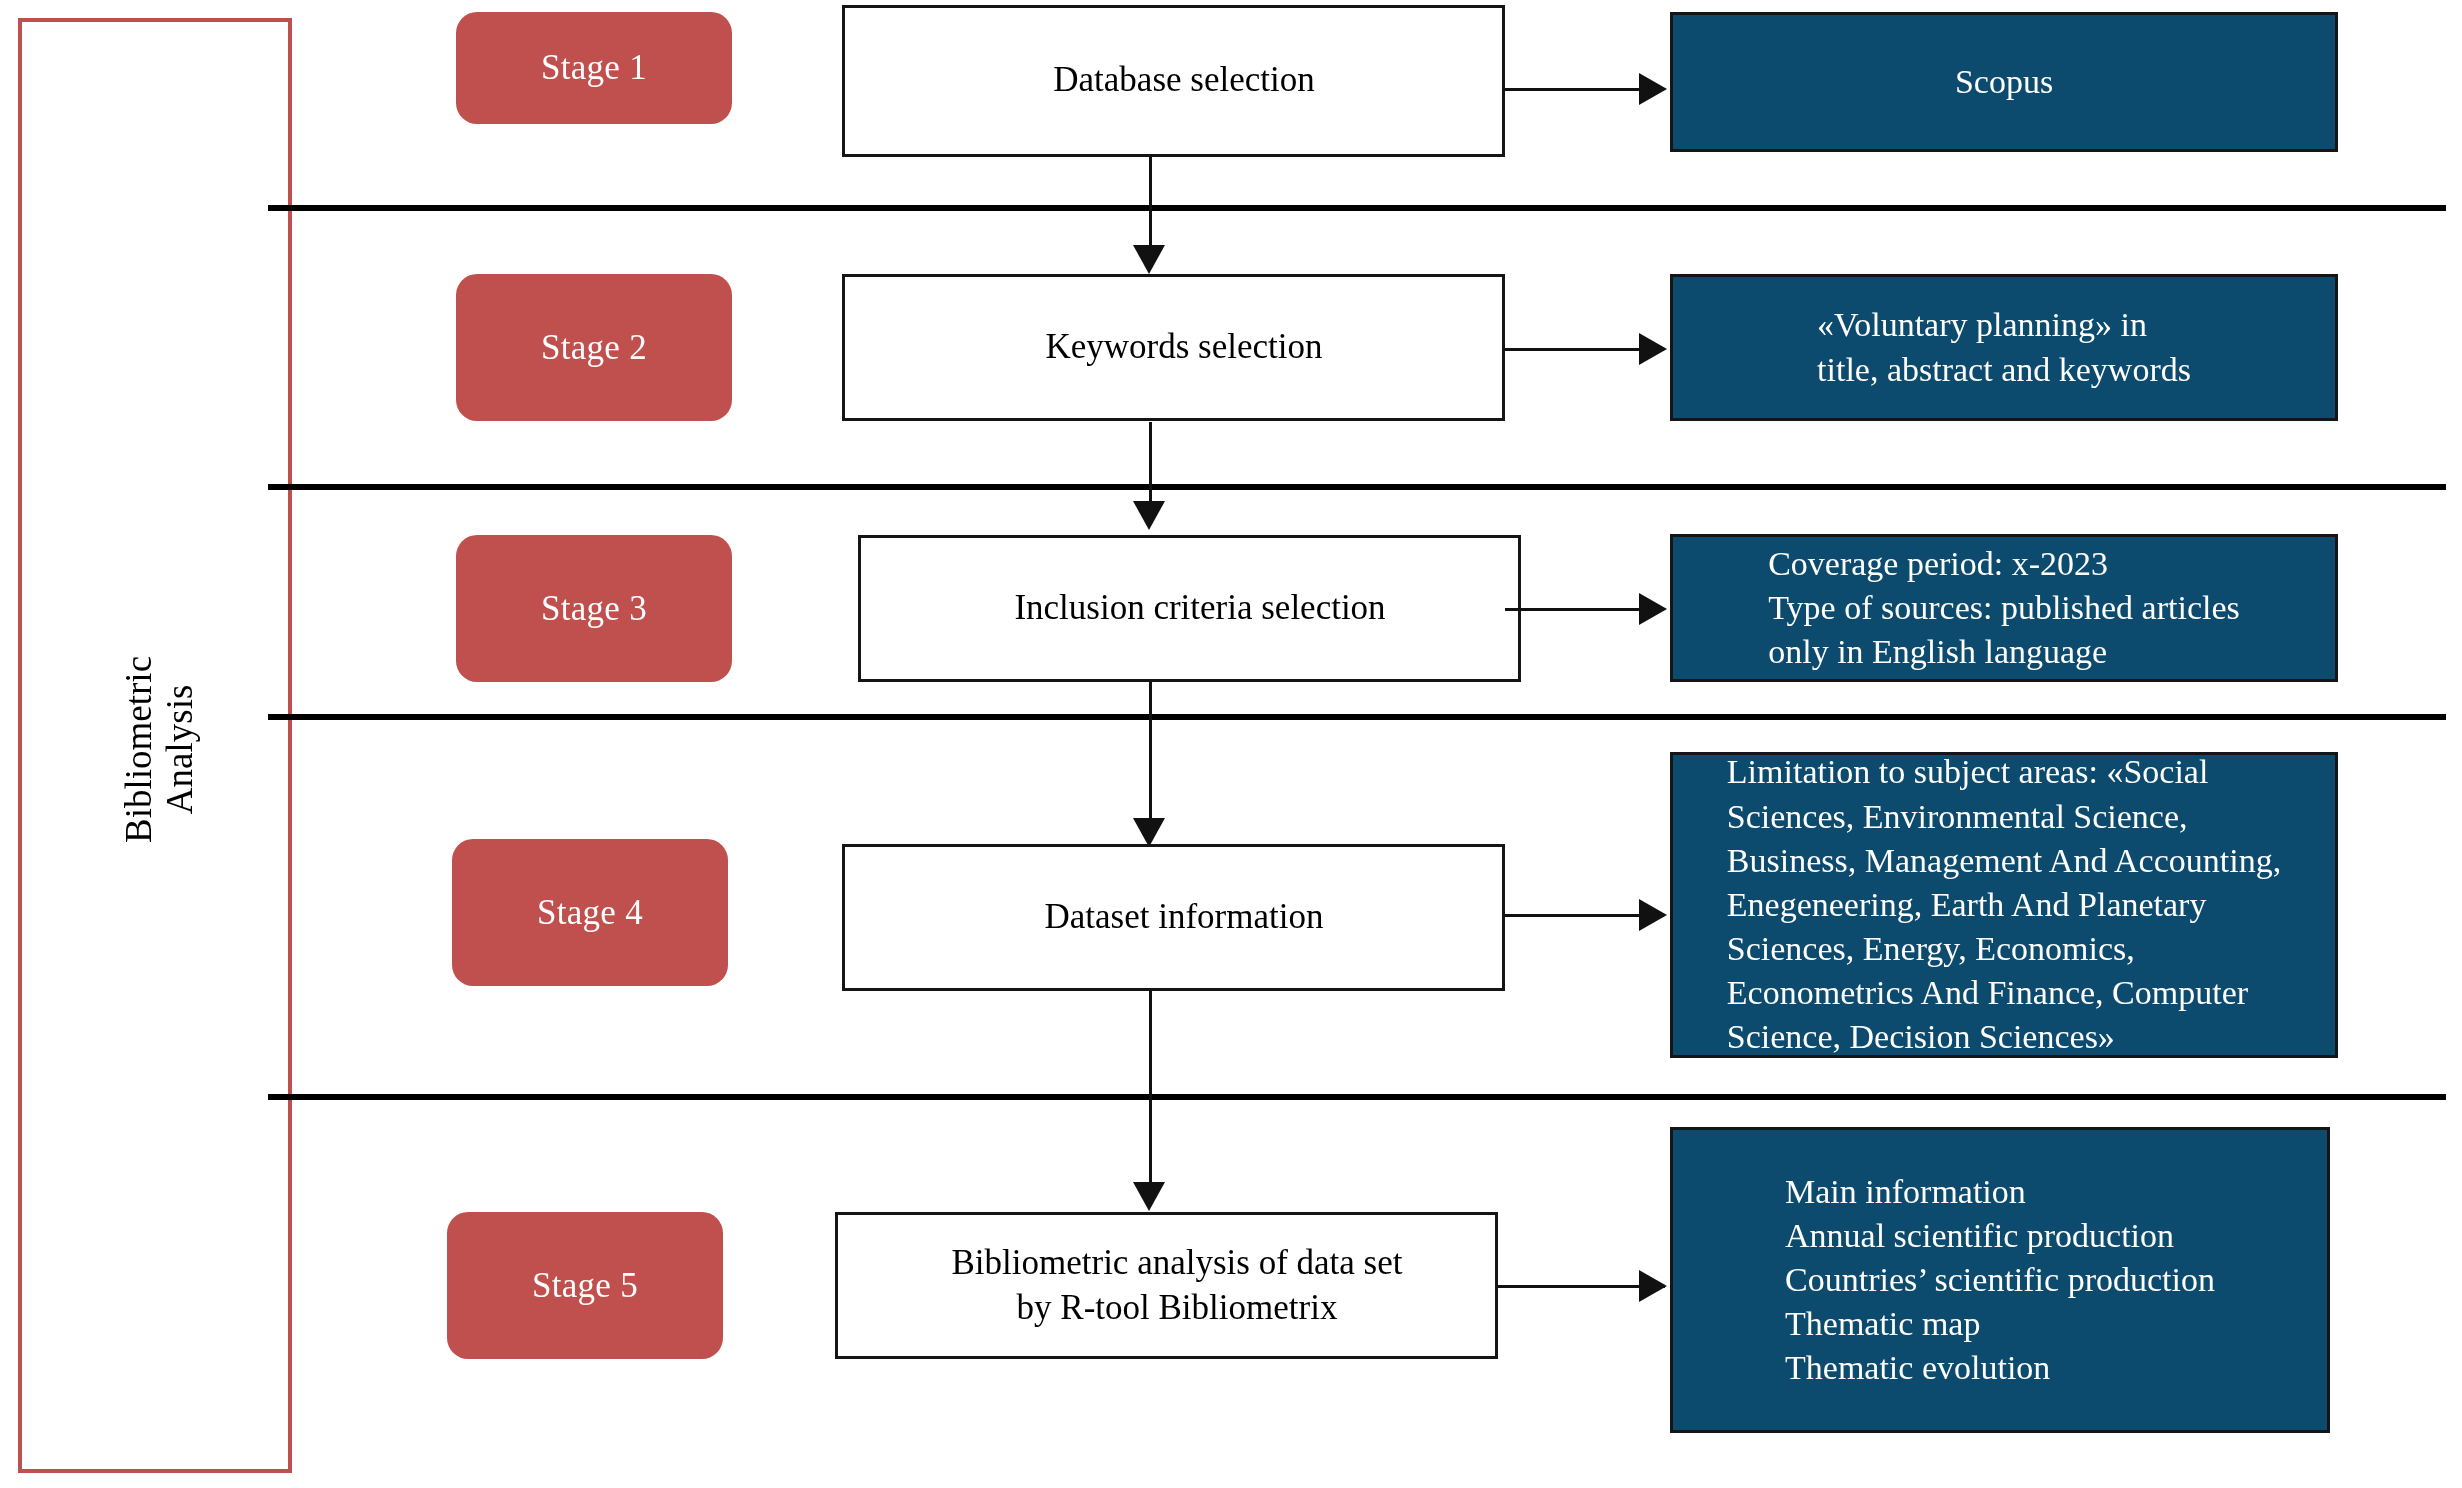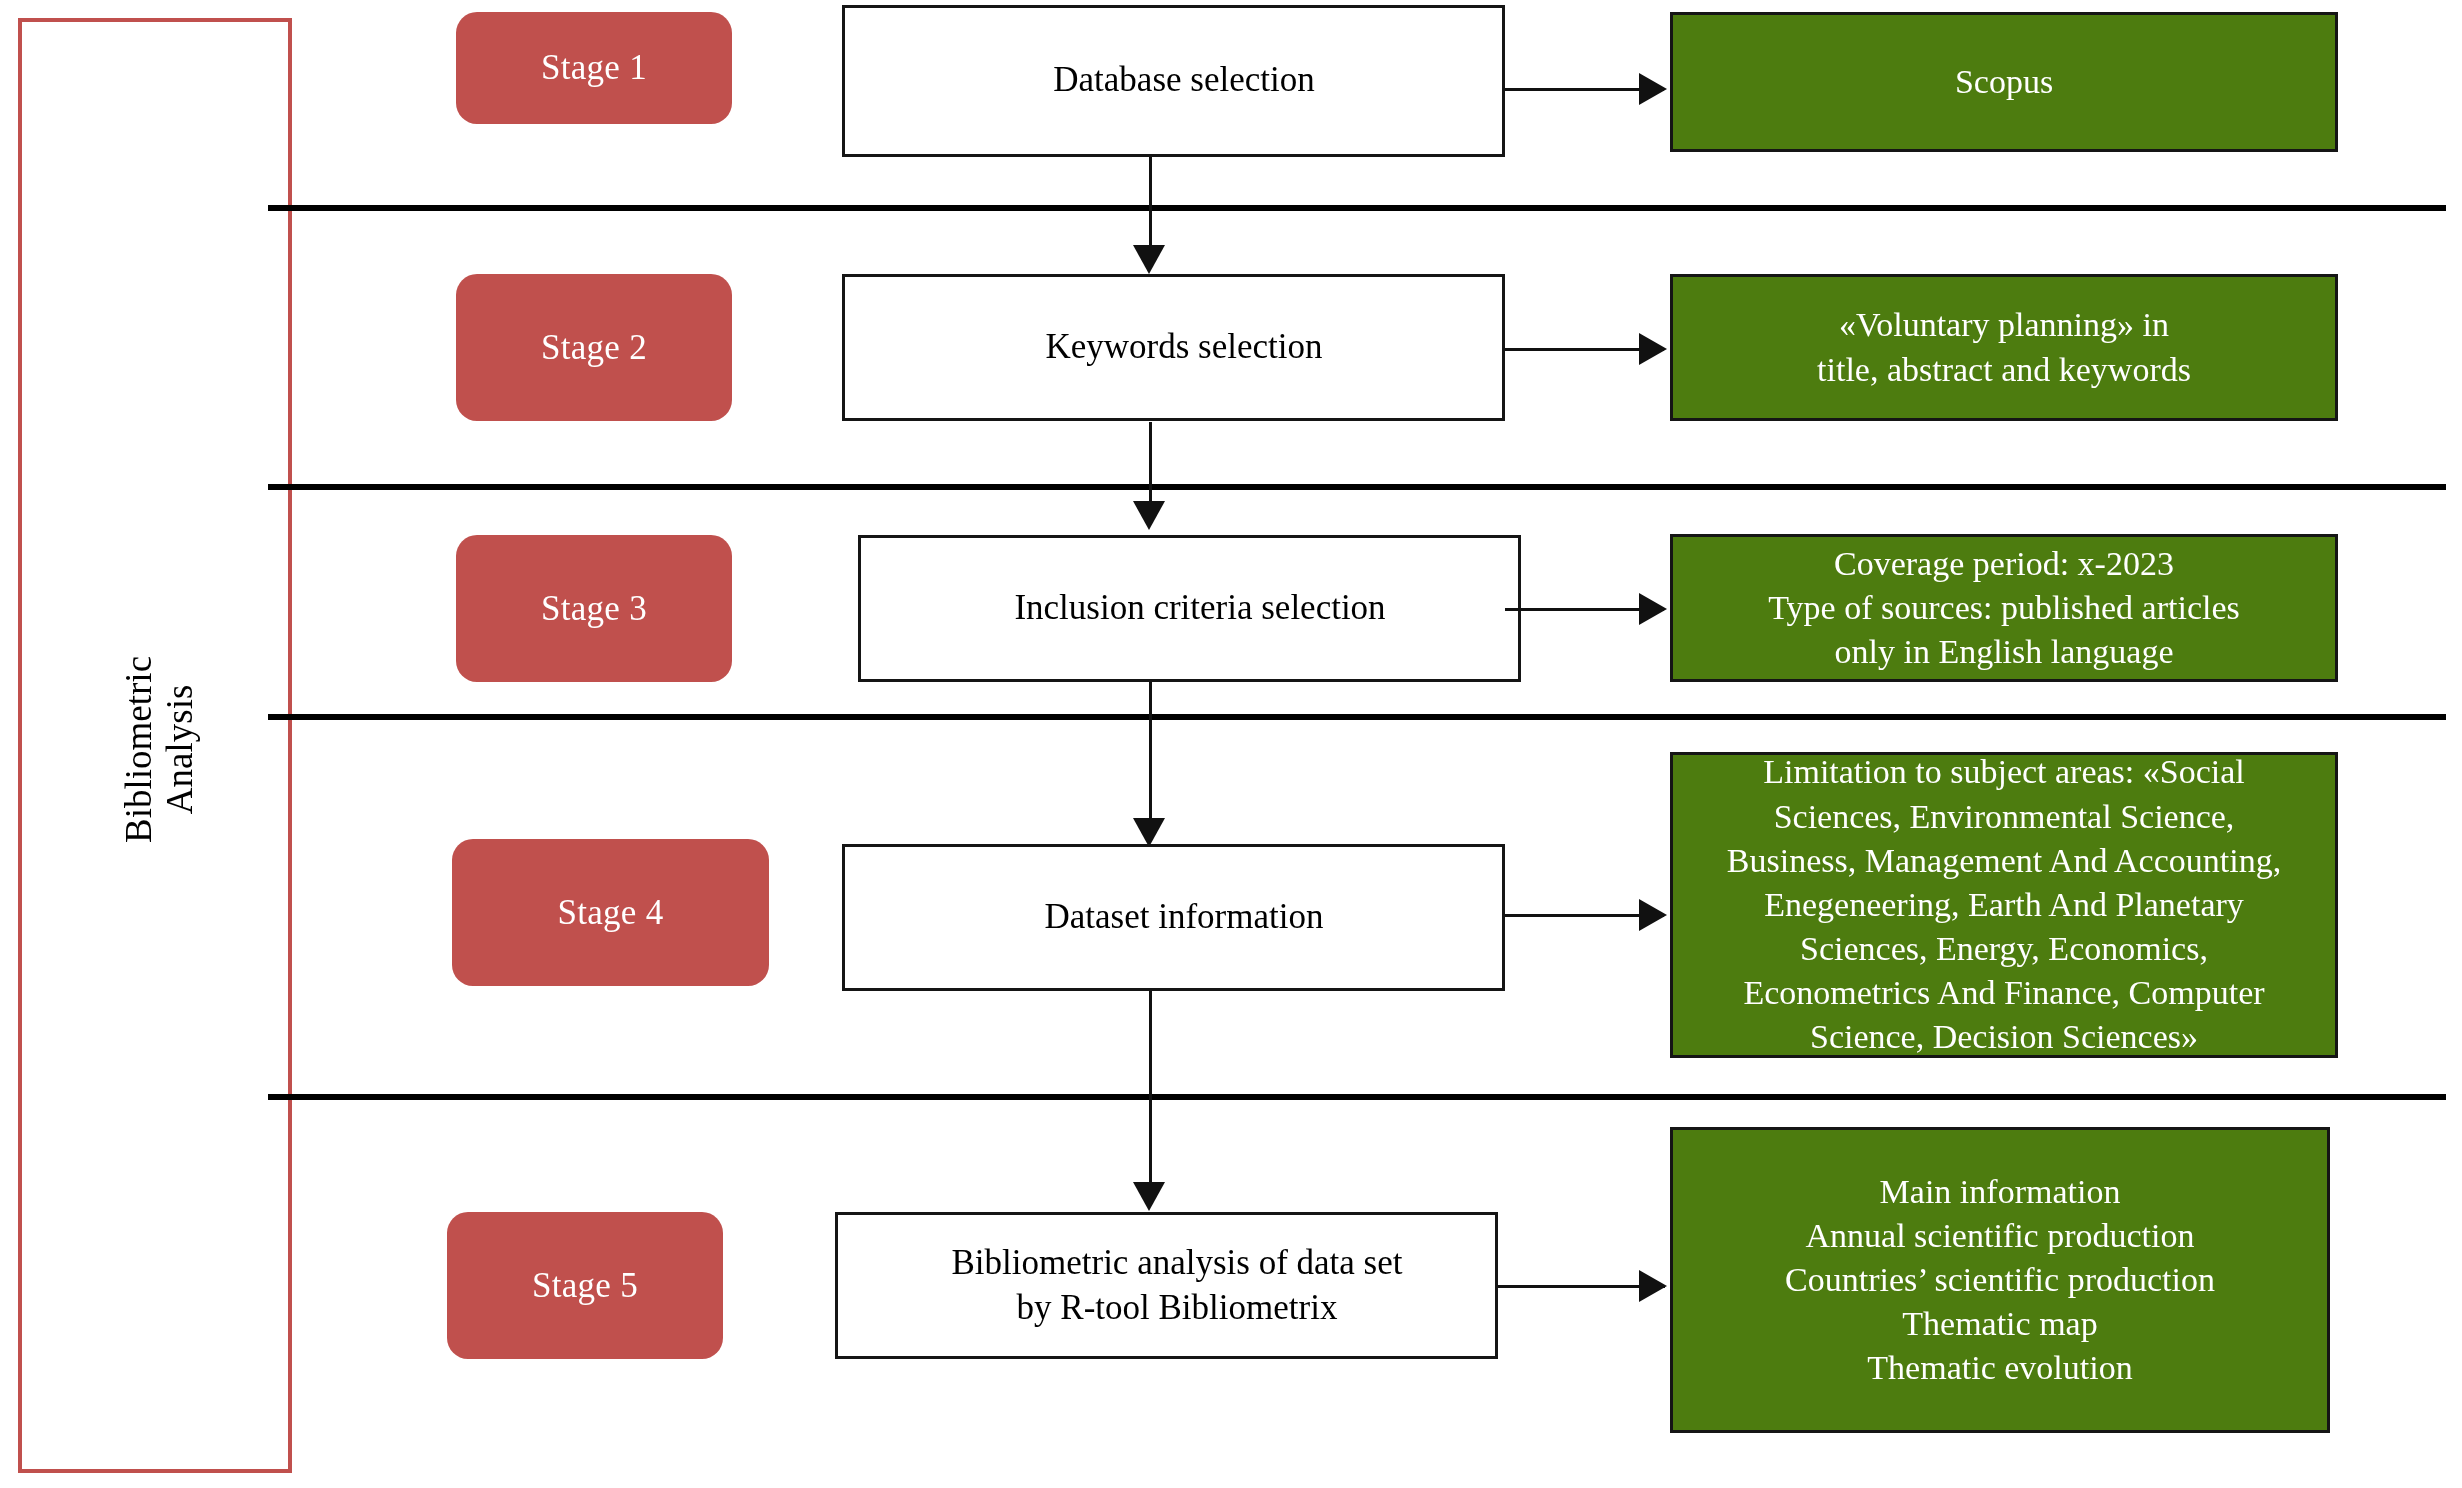--- a/index.html
+++ b/index.html
@@ -31,23 +31,23 @@
   
   .process-box{
     position:absolute;background:#ffffff;border:3.1px solid #151515;
     display:flex;align-items:center;justify-content:center;
     color:#000000;font-size:35px;line-height:1.28;text-align:center;
     box-sizing:border-box;white-space:pre-line;padding-left:21px;
   }
 
   
   .detail-box{
-    position:absolute;background:#4d7c0f;border:3.7px solid #151515;
+    position:absolute;background:#0c4a6e;border:3.7px solid #151515;
     display:flex;align-items:center;justify-content:center;
-    color:#ffffff;font-size:34px;line-height:1.30;text-align:center;
+    color:#ffffff;font-size:34px;line-height:1.30;
     box-sizing:border-box;white-space:pre-line;padding:3.7px 7.4px;
   }
 
   
   .divider{position:absolute;height:0;border-top:6.1px solid #000;}
 
   
   .h-line{position:absolute;height:0;border-top:3.7px solid #111;}
   .v-line{position:absolute;width:0;border-left:3.7px solid #111;}
   .arrow-right{
@@ -129,21 +129,21 @@
     <span>Coverage period: x-2023
 Type of sources: published articles
 only in English language</span>
   </div>
 
   <div class="divider" style="left:268px;top:714px;width:2178px;"></div>
 
   <div class="v-line" style="left:1149px;top:682px;height:147px;"></div>
   <div class="arrow-down" style="left:1133px;top:818px;"></div>
 
-  <div class="stage-badge" style="left:452px;top:839px;width:317px;height:147px;">
+  <div class="stage-badge" style="left:452px;top:839px;width:276px;height:147px;">
     <span>Stage 4</span>
   </div>
 
   <div class="process-box" style="left:842px;top:844px;width:663px;height:147px;">
     <span>Dataset information</span>
   </div>
 
   <div class="h-line" style="left:1505px;top:914px;width:159px;"></div>
   <div class="arrow-right" style="left:1639px;top:899px;"></div>
 

